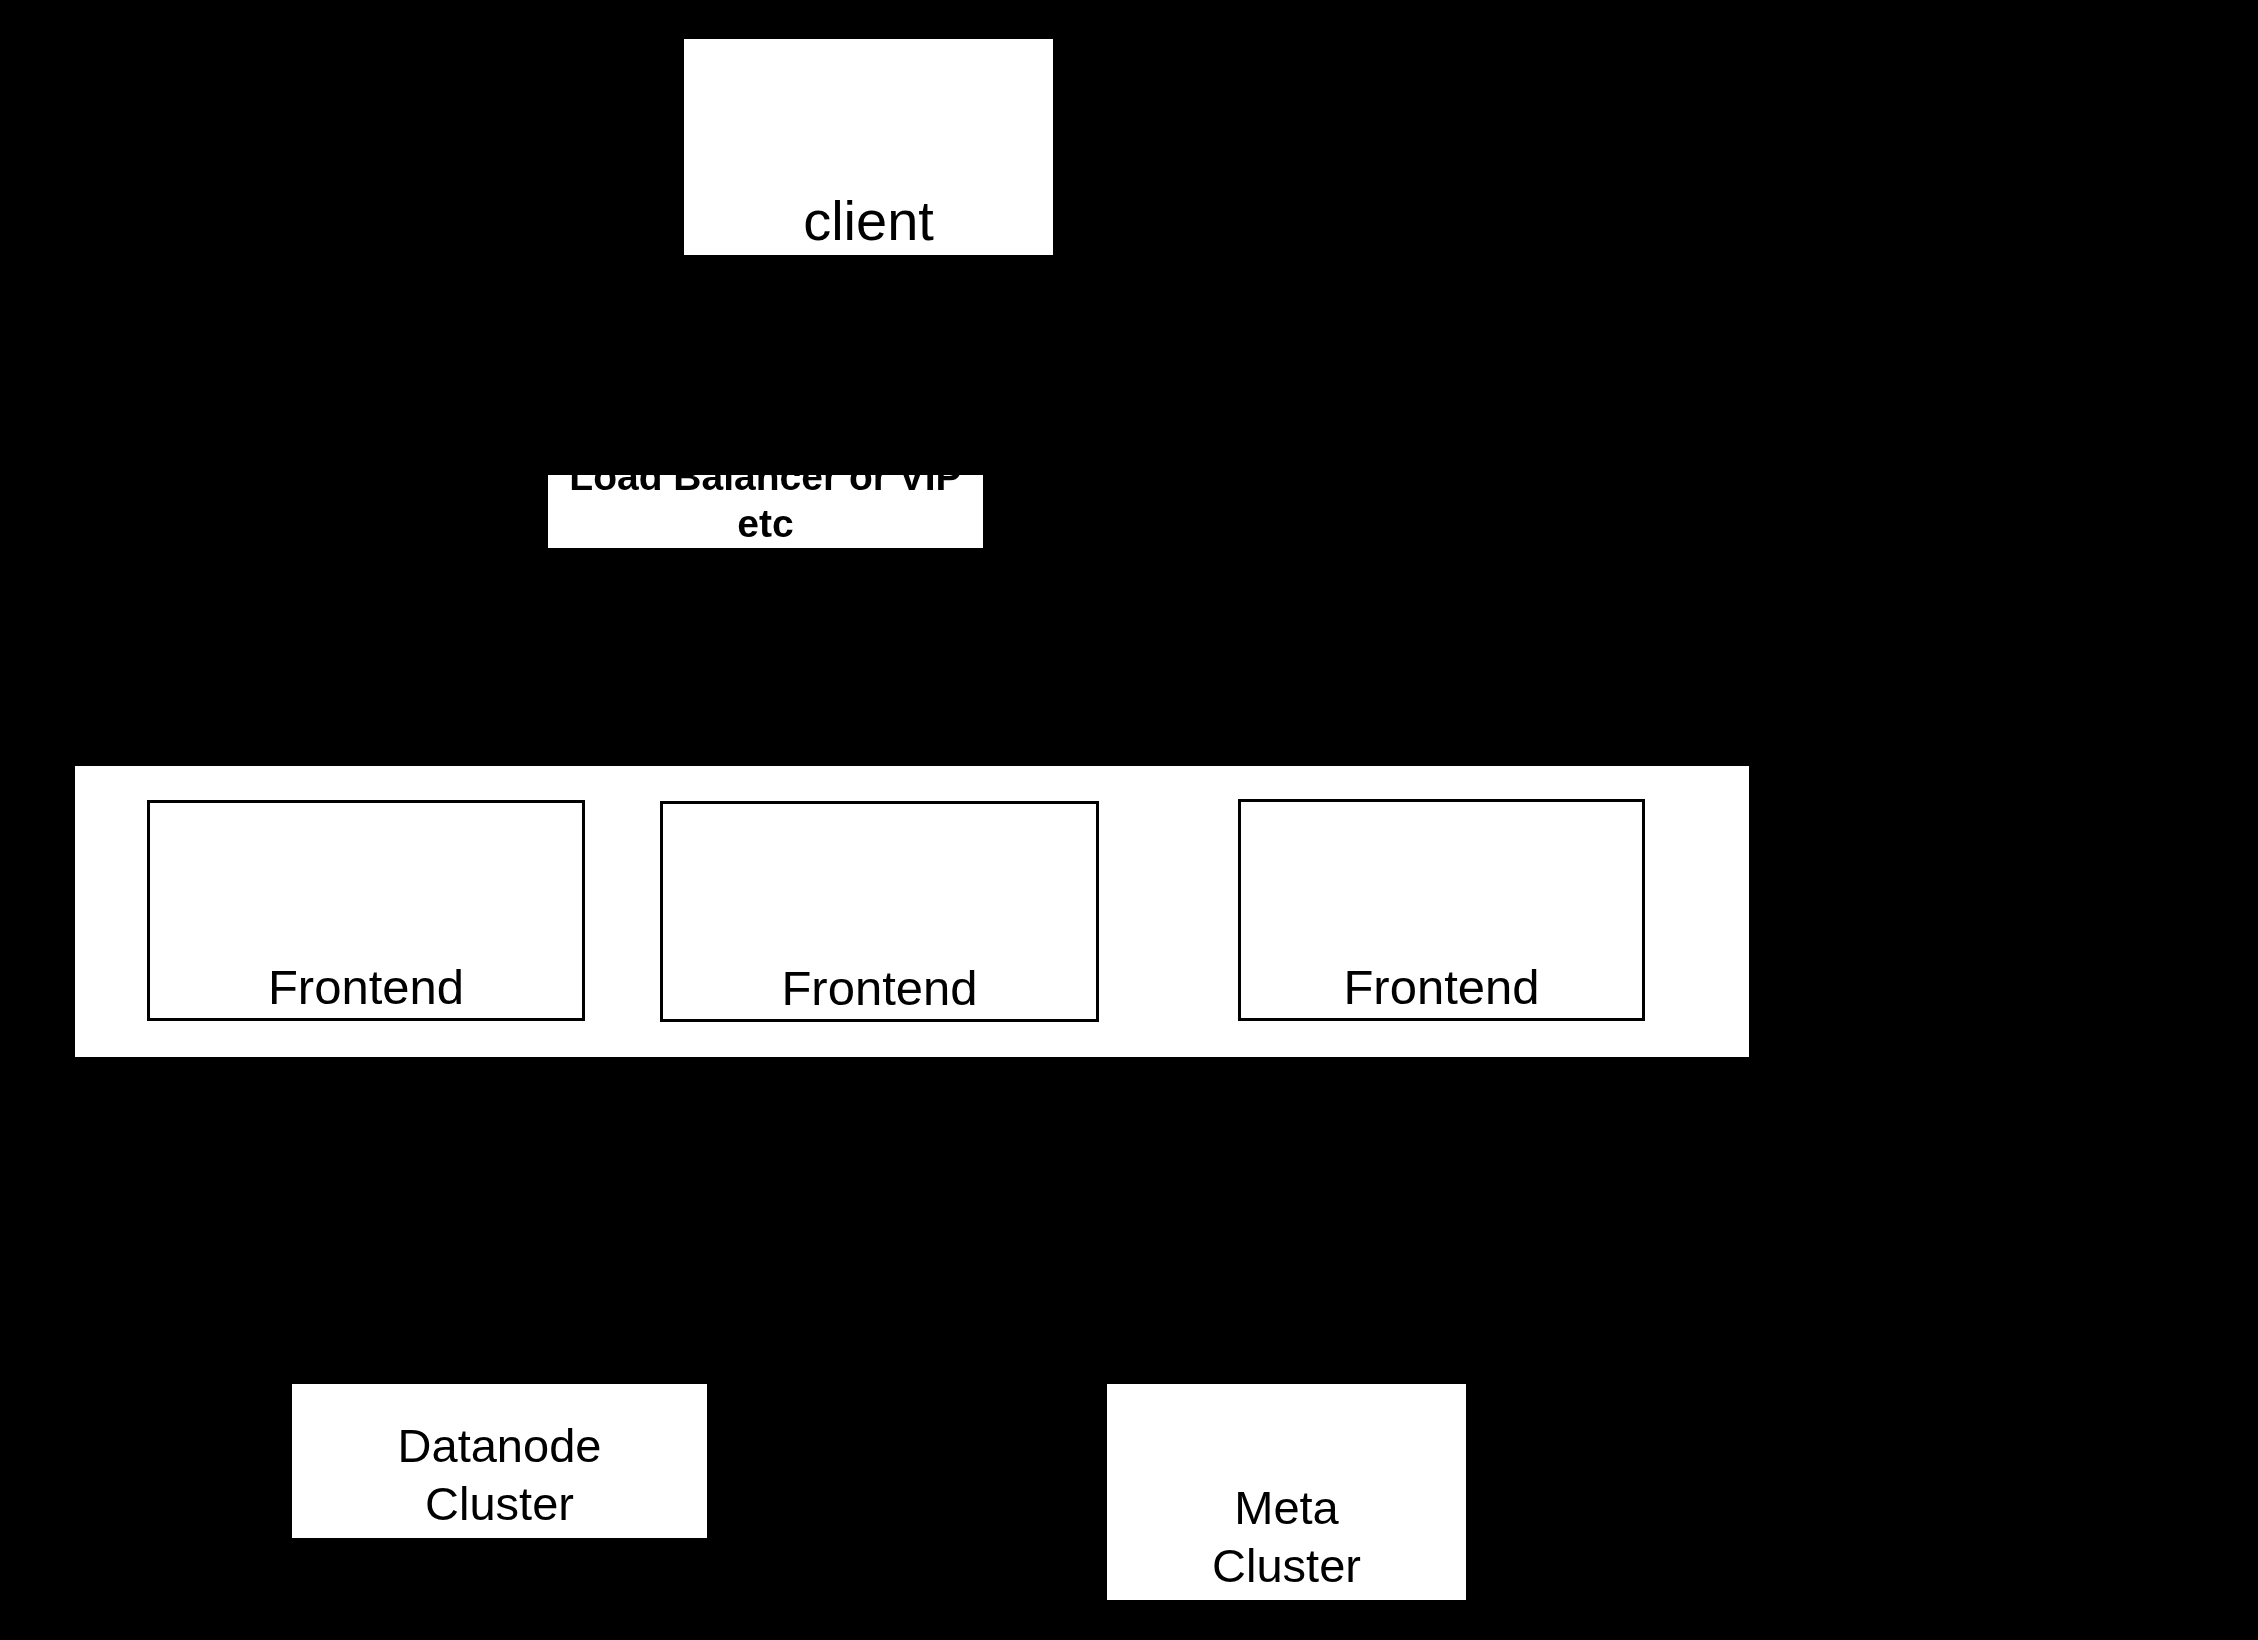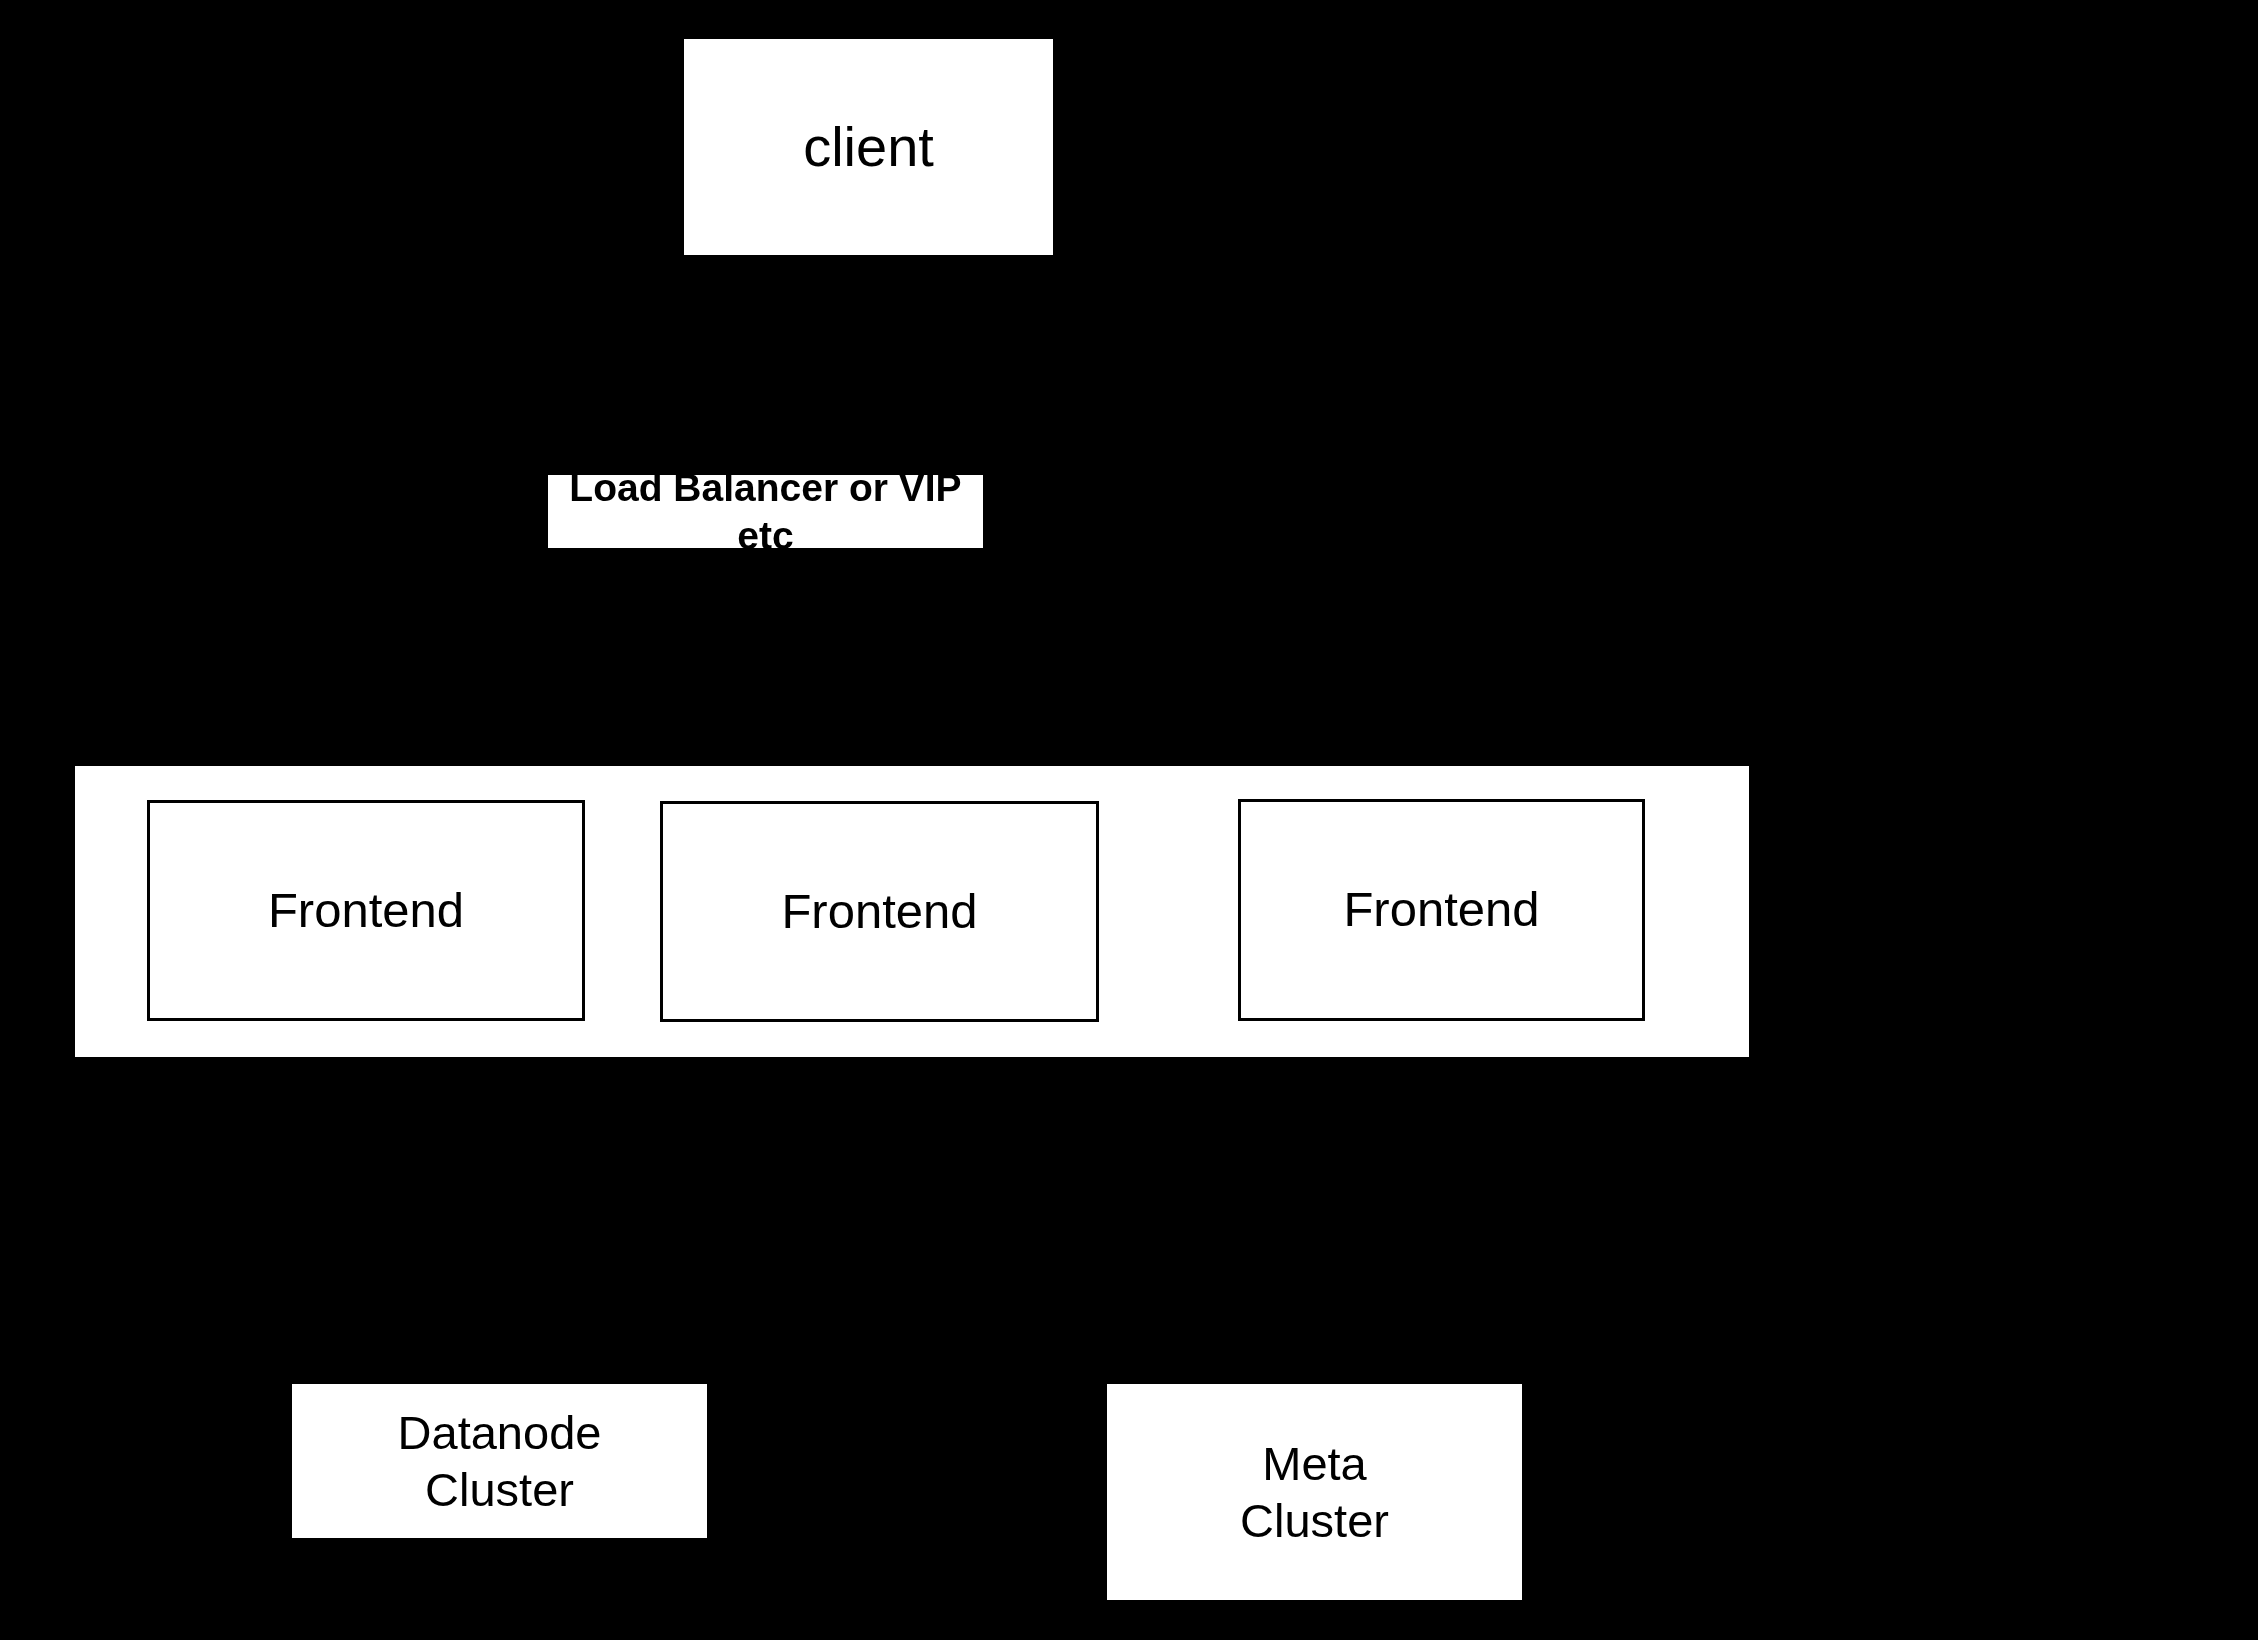--- a/index.html
+++ b/index.html
@@ -21,21 +21,21 @@
     background: #000000;
   }
 
   
   .node {
     position: absolute;
     box-sizing: border-box;
     background: #ffffff;
     color: #000000;
     display: flex;
-    align-items: center;
+    align-items: flex-end;
     justify-content: center;
     text-align: center;
     line-height: 1.22;
     white-space: pre-line;
   }
 
   
   .node.outlined {
     border: 3.6px solid #000000;
   }
@@ -63,21 +63,21 @@
   #client-node       { left: 684px;  top: 39px;   width: 369px;  height: 216px; font-size: 56px; }
   #load-balancer-node{ left: 548px;  top: 475px;  width: 435px;  height: 73px;  font-size: 39px; font-weight: bold; }
 
   #frontend-group    { left: 75px;   top: 766px;  width: 1674px; height: 291px; }
 
   #frontend-node-1   { left: 147px;  top: 800px;  width: 438px;  height: 221px; font-size: 49px; }
   #frontend-node-2   { left: 660px;  top: 801px;  width: 439px;  height: 221px; font-size: 49px; }
   #frontend-node-3   { left: 1238px; top: 799px;  width: 407px;  height: 222px; font-size: 49px; }
 
   #datanode-cluster-node { left: 292px;  top: 1384px; width: 415px; height: 154px; font-size: 47px; }
-  #meta-cluster-node     { left: 1107px; top: 1384px; width: 415px; height: 216px; font-size: 47px; }
+  #meta-cluster-node     { left: 1107px; top: 1384px; width: 359px; height: 216px; font-size: 47px; }
 
   .node-label {
     display: block;
     white-space: pre-line;
   }
 </style>
 </head>
 <body>
 
 <div id="canvas">

